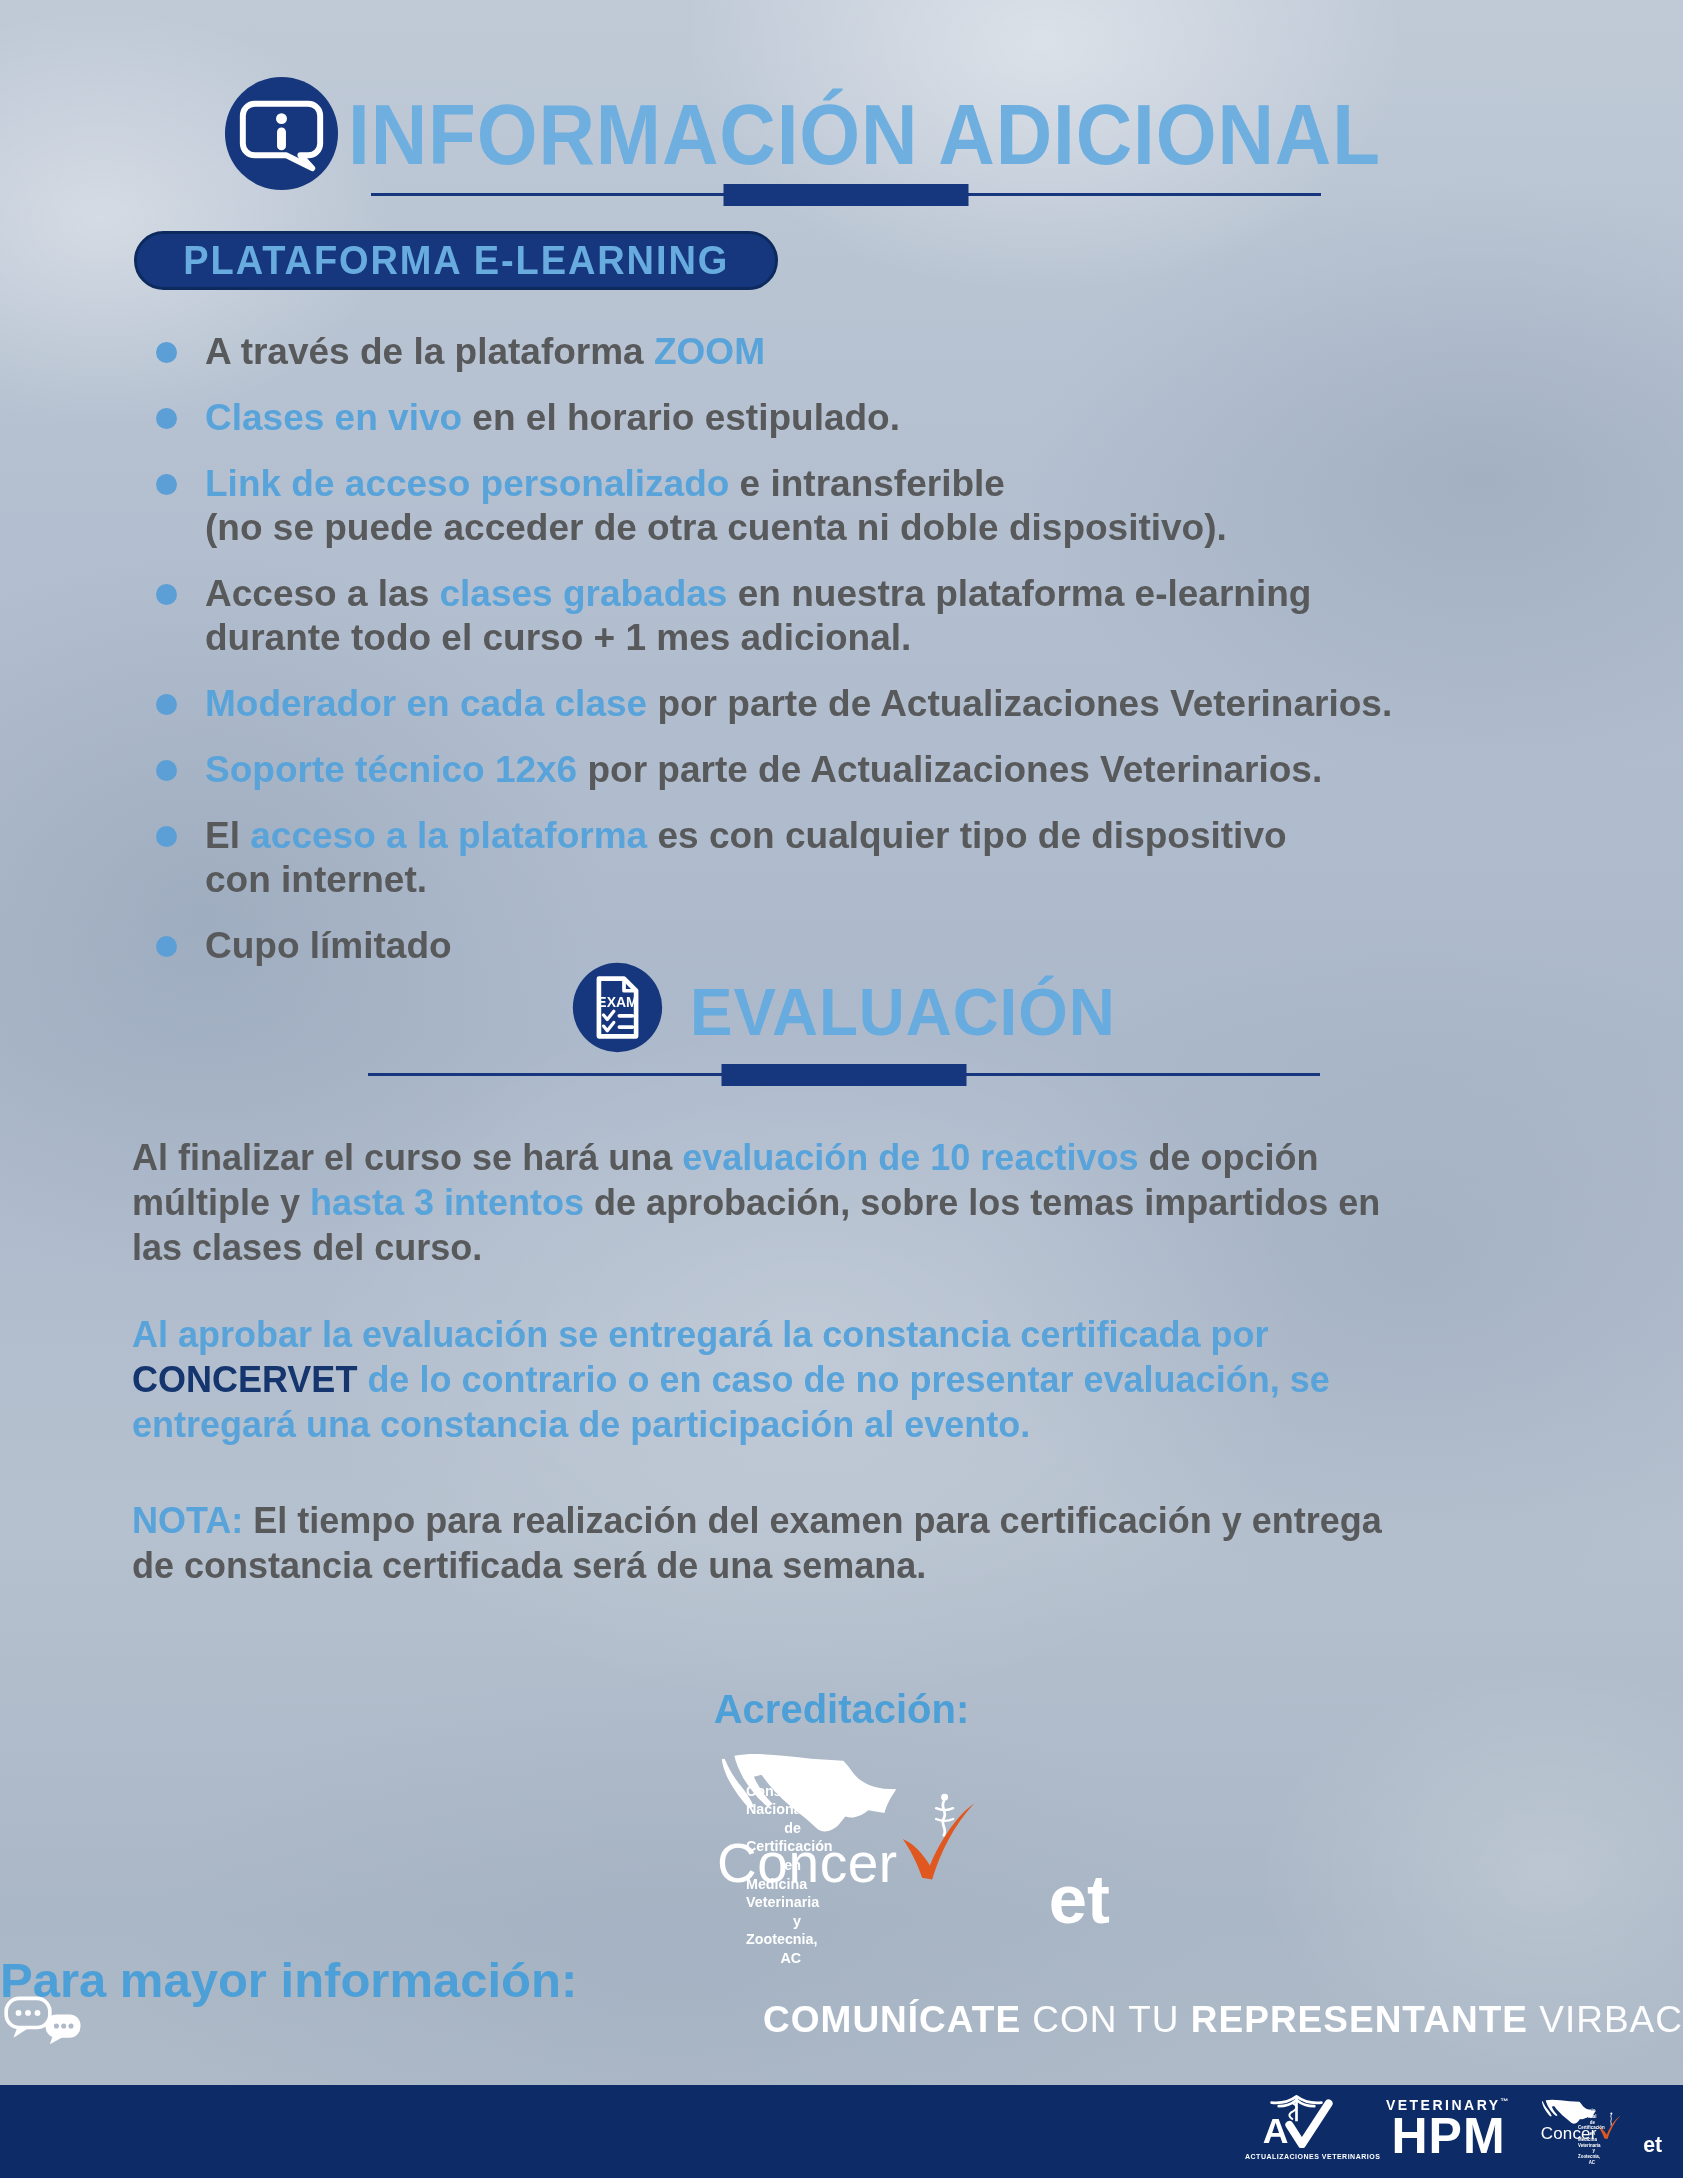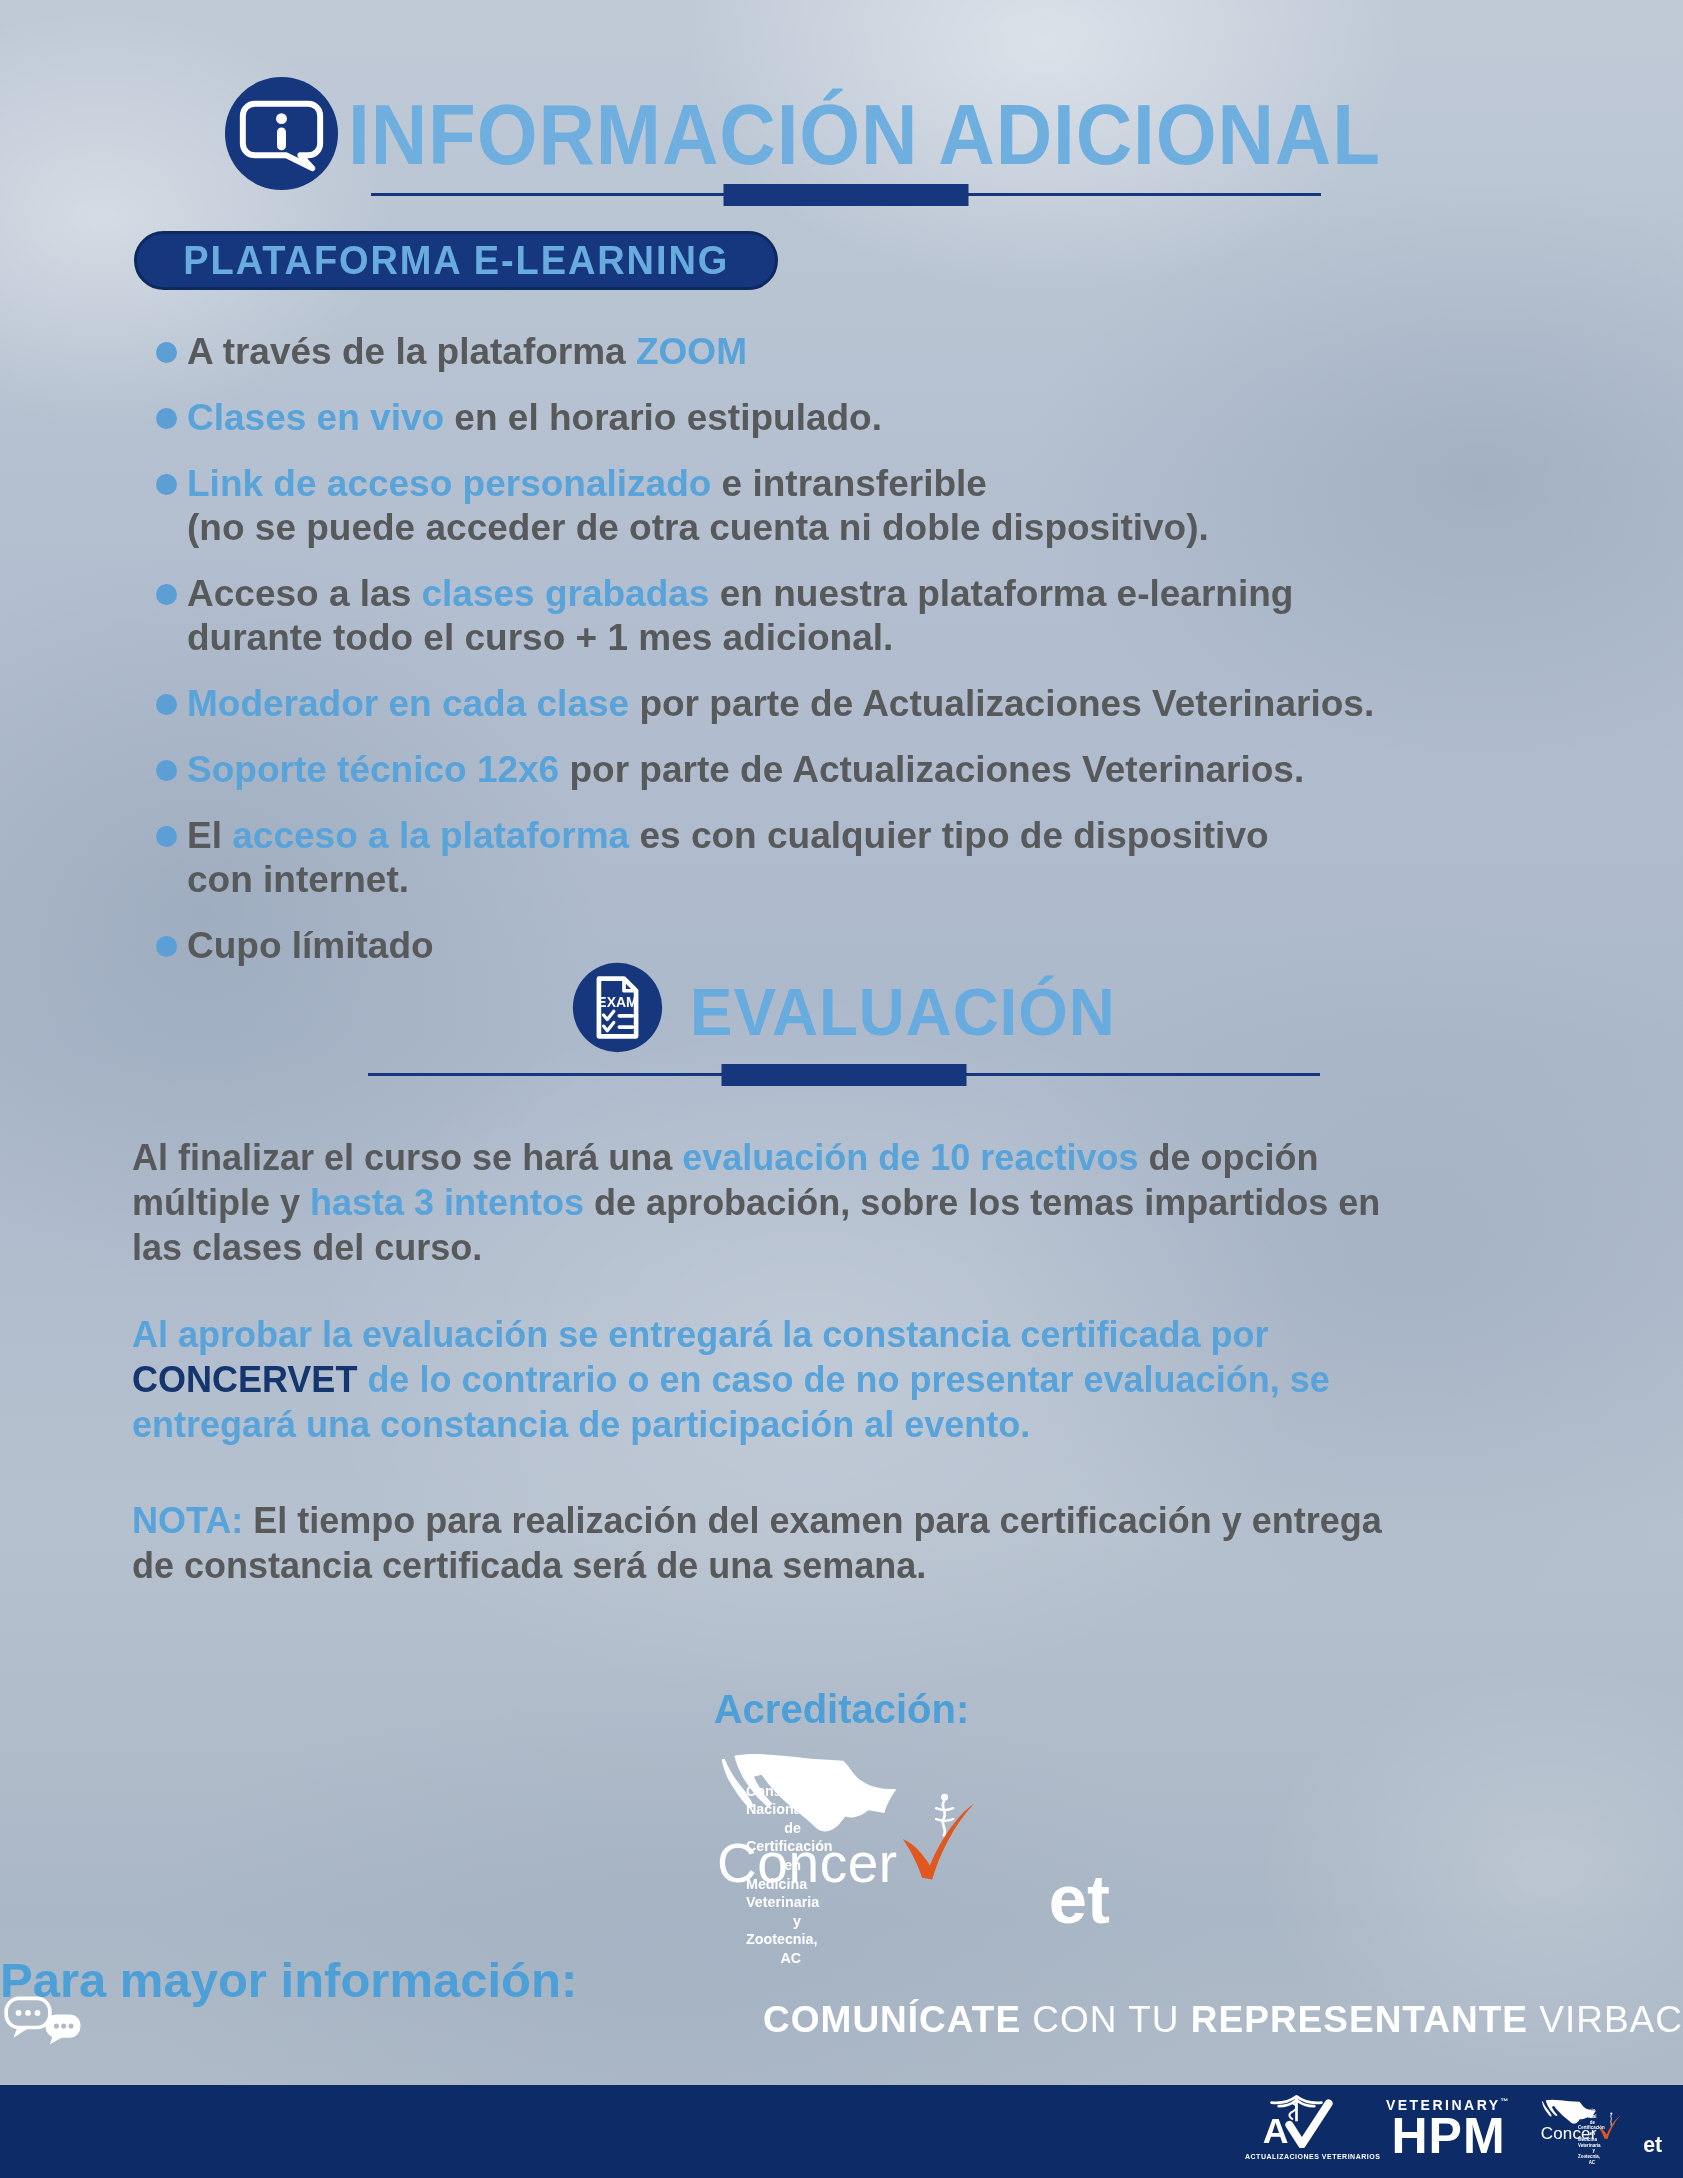--- a/index.html
+++ b/index.html
@@ -41,21 +41,21 @@
 
   
   .badge{
     left:134px; top:231px; width:644px; height:59px; background:#16377d;
     border:3px solid #0c2a5e; border-radius:30px; display:flex; align-items:center; justify-content:center;
   }
   .badge span{ color:#68abdf; font-size:40px; font-weight:700; letter-spacing:2px; transform:scaleX(.95); white-space:nowrap; }
 
   
   .bullets{ left:156px; top:330px; width:1436px; list-style:none; }
-  .bullets li{ display:flex; gap:10px; margin-bottom:22px; }
+  .bullets li{ display:flex; gap:28px; margin-bottom:22px; }
   .bullets .dot{ flex:0 0 auto; width:21px; height:21px; border-radius:50%; background:#5b9fd6; margin-top:12px; }
   .bullets .btext{ font-size:37px; font-weight:700; line-height:44px; white-space:pre-line; }
 
   .seg-dark{ color:#58595b; }
   .seg-blue{ color:#58a3da; }
   .seg-navy{ color:#15356f; }
   .seg-white-bold{ color:#ffffff; font-weight:700; }
   .seg-white-light{ color:#fdfdfd; font-weight:400; }
 
   

